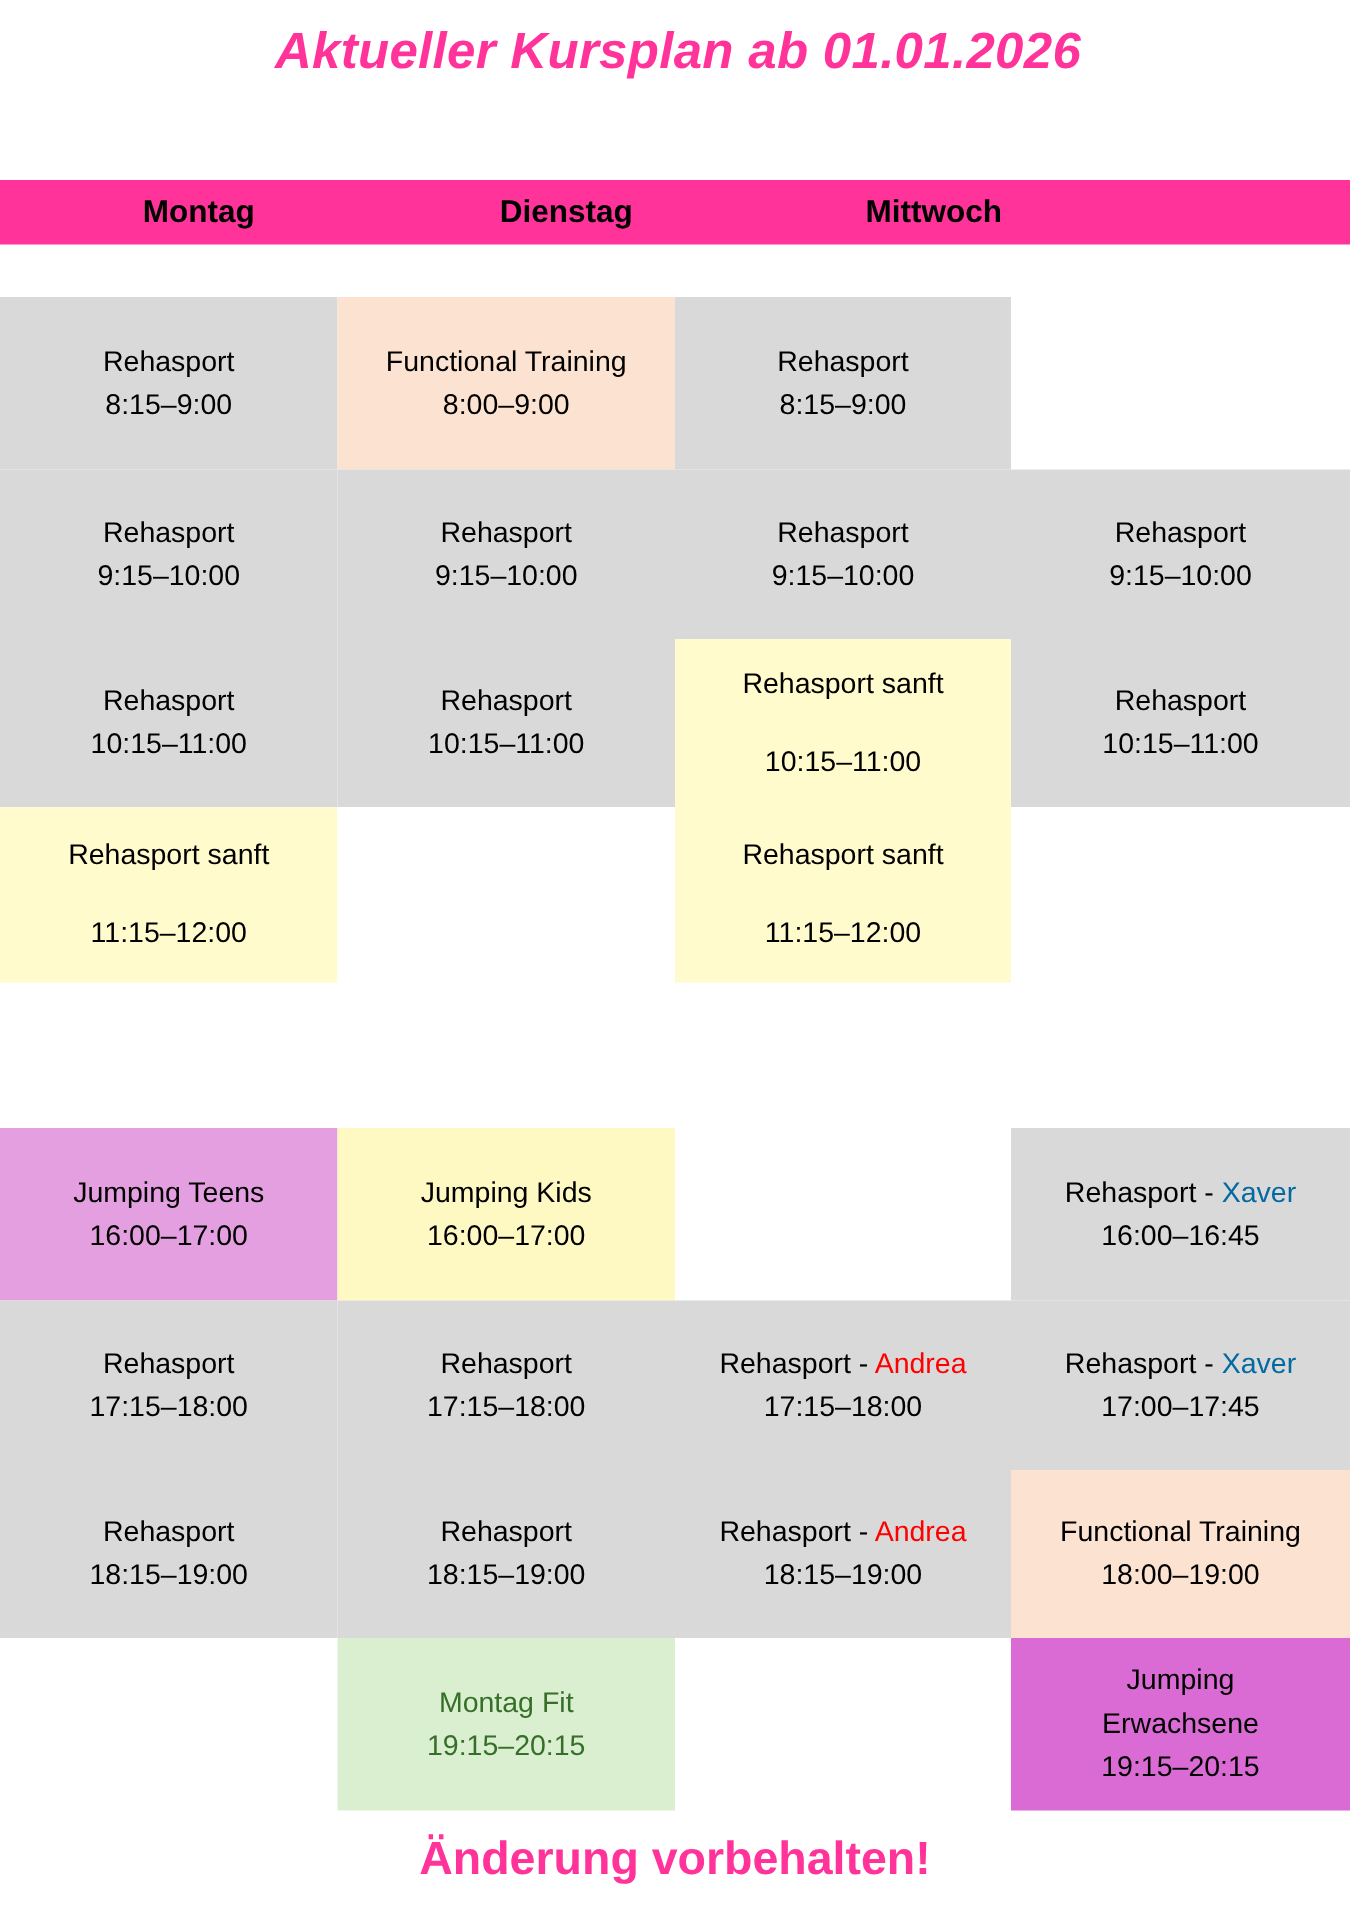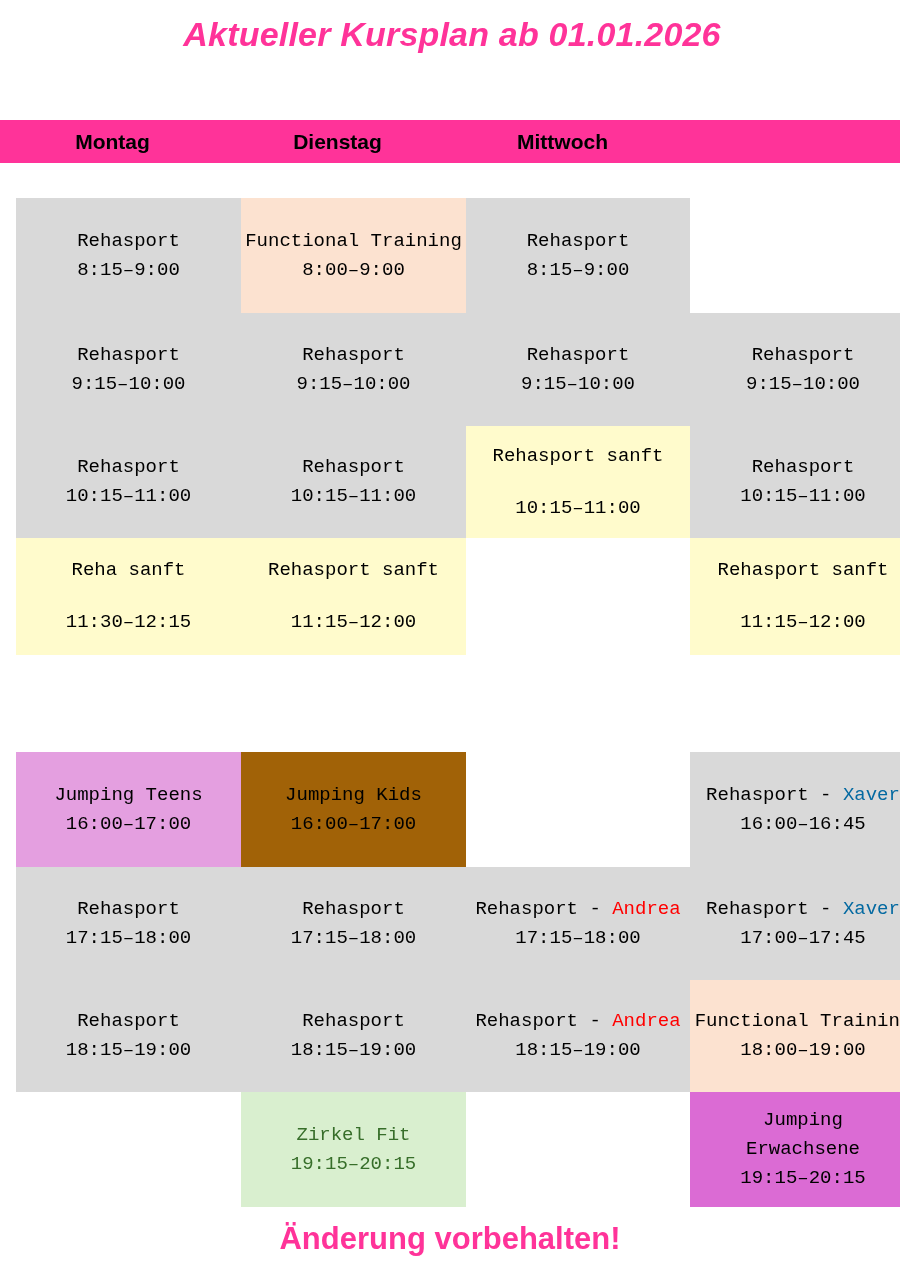--- a/index.html
+++ b/index.html
@@ -44,30 +44,30 @@
   }
   .day-header .day-cell {
     flex: 0 0 225px;
     width: 225px;
     height: 45px;
     line-height: 43px;
     text-align: center;
     font-size: 21px;
     font-weight: bold;
     color: #000000;
+    padding-left: 20px;
   }
 
   
   .sched-block {
     position: absolute;
-    left: 16px;
+    left: 0;
     width: 784px;
     display: grid;
     grid-template-columns: 225px 225px 224px 226px;
-    font-family: Liberation Mono, monospace;
   }
   #block-morning { top: 198px; }
   #block-evening { top: 752px; }
 
   .cell {
     box-sizing: border-box;
     text-align: center;
     padding: 0 2px;
     display: flex;
     flex-direction: column;
@@ -90,21 +90,21 @@
   .r-h113 { height: 113px; }
   .r-h117 { height: 117px; }
   .r-h112 { height: 112px; }
 
   
   .bg-grey   { background: #d9d9d9; }
   .bg-white  { background: #ffffff; }
   .bg-yellow { background: #fffbcc; gap: 23px; }
   .bg-peach  { background: #fce2d0; }
   .bg-orchid { background: #e49fe0; }
-  .bg-lilac  { background: #a16207; }
+  .bg-lilac  { background: #fef9c3; }
   .bg-green  { background: #d9efcf; }
   .bg-magenta{ background: #db6bd4; }
 
   
   .txt-green { color: #376e2a; }
   .name-green { color: #0369a1; }
   .name-red { color: #ff0000; }
 
   
   .footer-note {
@@ -177,35 +177,31 @@
   <div class="cell r-h112 bg-yellow">
     <span class="course">Rehasport sanft</span>
     <span class="time">10:15–11:00</span>
   </div>
   <div class="cell r-h112 bg-grey">
     <span class="course">Rehasport</span>
     <span class="time">10:15–11:00</span>
   </div>
 
   <div class="cell r-h117 bg-yellow">
-    <span class="course">Reha sanft</span>
-    <span class="time">11:30–12:15</span>
+    <span class="course">Rehasport sanft</span>
+    <span class="time">11:15–12:00</span>
+  </div>
+  <div class="cell r-h117 bg-white">
+    <span class="course"></span>
+    <span class="time"></span>
   </div>
   <div class="cell r-h117 bg-yellow">
     <span class="course">Rehasport sanft</span>
     <span class="time">11:15–12:00</span>
   </div>
-  <div class="cell r-h117 bg-white">
-    <span class="course"></span>
-    <span class="time"></span>
-  </div>
-  <div class="cell r-h117 bg-yellow">
-    <span class="course">Rehasport sanft</span>
-    <span class="time">11:15–12:00</span>
-  </div>
 </div>
 
 <div class="sched-block" id="block-evening">
 
   <div class="cell r-h115 bg-orchid">
     <span class="course">Jumping Teens</span>
     <span class="time">16:00–17:00</span>
   </div>
   <div class="cell r-h115 bg-lilac">
     <span class="course">Jumping Kids</span>
@@ -252,21 +248,21 @@
   <div class="cell r-h112 bg-peach">
     <span class="course">Functional Training</span>
     <span class="time">18:00–19:00</span>
   </div>
 
   <div class="cell r-h115 bg-white">
     <span class="course"></span>
     <span class="time"></span>
   </div>
   <div class="cell r-h115 bg-green txt-green">
-    <span class="course">Zirkel Fit</span>
+    <span class="course">Montag Fit</span>
     <span class="time">19:15–20:15</span>
   </div>
   <div class="cell r-h115 bg-white">
     <span class="course"></span>
     <span class="time"></span>
   </div>
   <div class="cell r-h115 bg-magenta">
     <span class="course">Jumping</span>
     <span class="course-line2">Erwachsene</span>
     <span class="time">19:15–20:15</span>

